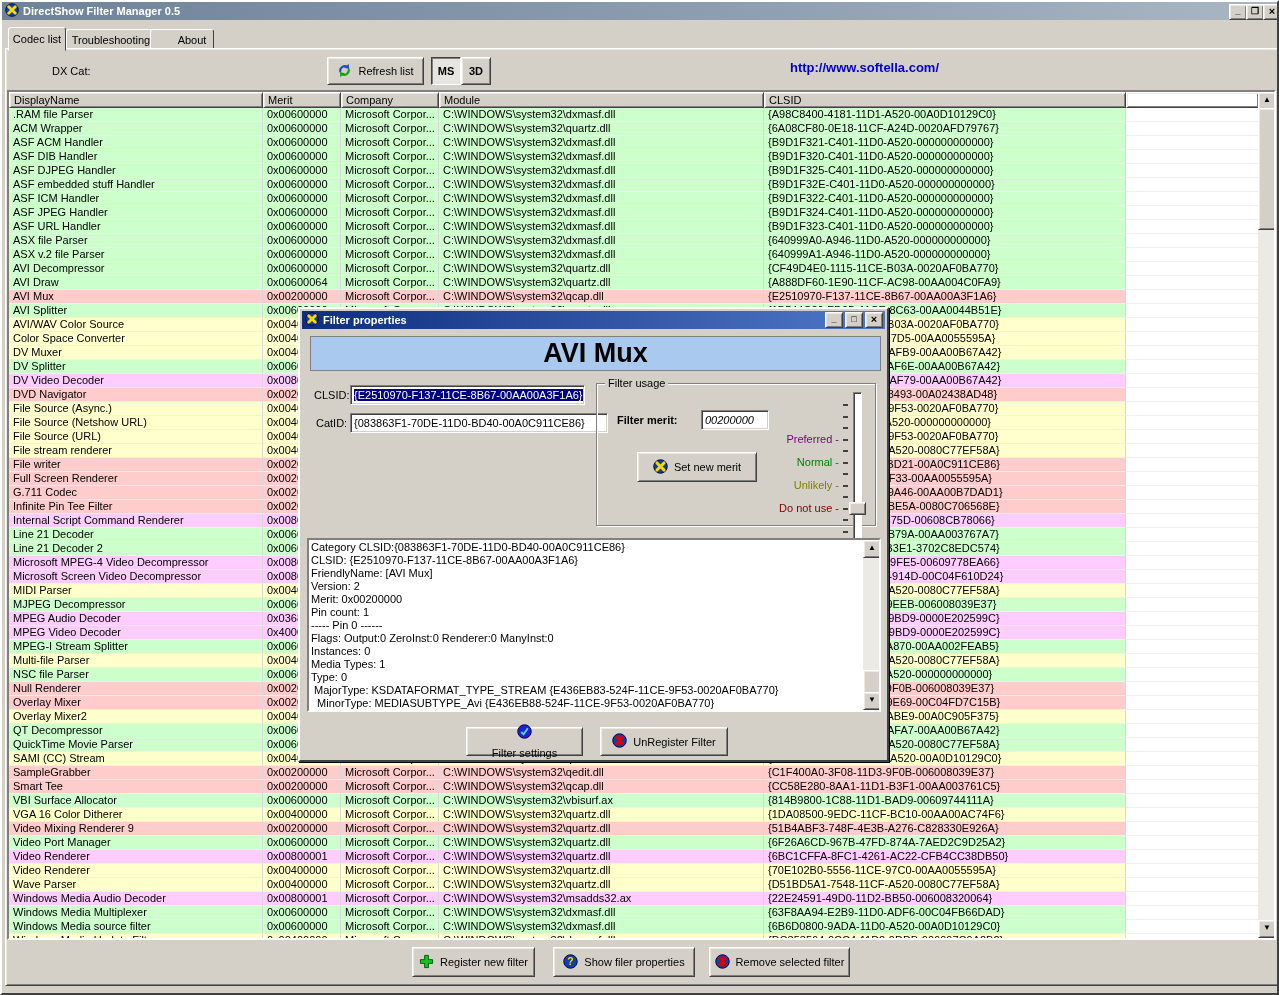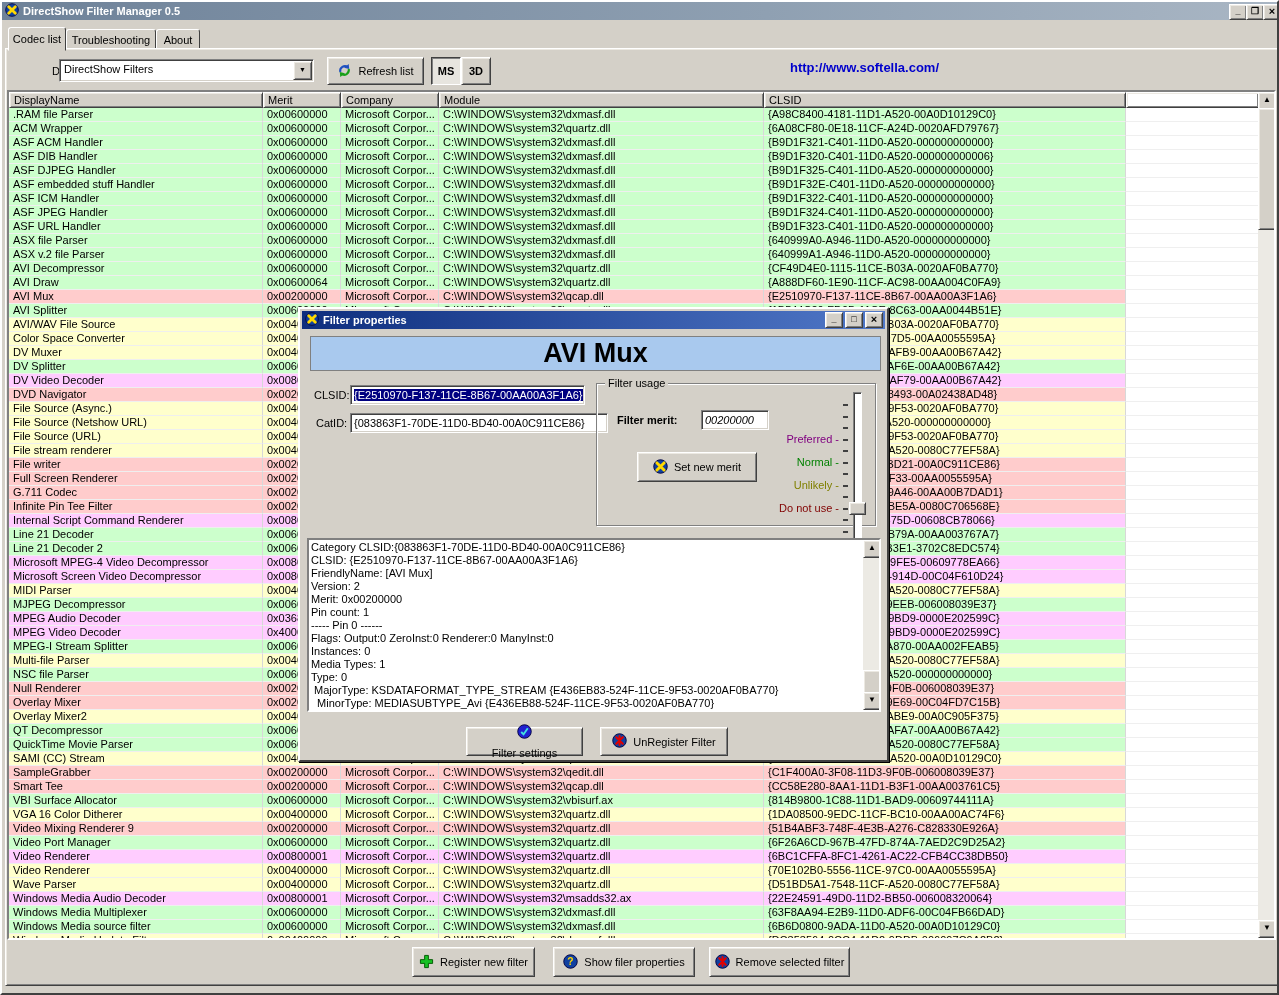--- a/index.html
+++ b/index.html
@@ -72,29 +72,25 @@
         </svg>
     </span>
     <span class="t">DirectShow Filter Manager 0.5</span>
     <div class="abs winbtn raised" style="left:1227px;top:2px;">_</div>
     <div class="abs winbtn raised" style="left:1244px;top:2px;">❐</div>
     <div class="abs winbtn raised" style="left:1261px;top:2px;font-size:11px;">×</div>
   </div>
 
   <div class="tab" style="left:6px;top:25px;width:56px;height:22px;z-index:3;">Codec list</div>
   <div class="tab" style="left:64px;top:27px;width:88px;height:19px;">Troubleshooting</div>
-  <div class="tab" style="left:154px;top:27px;width:42px;height:19px;">About</div>
+  <div class="tab" style="left:148px;top:27px;width:42px;height:19px;padding-left:20px;">About</div>
 
   <div class="abs raised" style="left:3px;top:46px;width:1272px;height:936px;z-index:1;"></div>
 
   <div class="abs" style="left:14px;top:63px;z-index:2;margin-left:36px;">DX Cat:</div>
-  <div class="abs sunken" style="left:57px;top:57px;width:253px;height:21px;z-index:2;">
-    <span class="abs" style="left:4px;top:3px;">DirectShow Filters</span>
-    <div class="abs raised" style="right:1px;top:1px;width:17px;height:17px;text-align:center;font-size:7px;line-height:16px;">▼</div>
-  </div>
   <div class="abs raised btn" style="left:325px;top:55px;width:95px;height:26px;z-index:2;">
     <span class="icon">
       <svg width="15" height="15" viewBox="0 0 16 16">
           <path d="M3.5 9.5a5 5 0 0 1 8-5" stroke="#2050C0" stroke-width="2.2" fill="none"></path>
           <polygon points="12.5,1 13,6.5 7.5,5" fill="#2050C0"></polygon>
           <path d="M12.5 6.5a5 5 0 0 1-8 5" stroke="#18A018" stroke-width="2.2" fill="none"></path>
           <polygon points="3.5,15 3,9.5 8.5,11" fill="#18A018"></polygon>
         </svg>
     </span>
     <span>Refresh list</span>
@@ -135,21 +131,21 @@
           <div class="cell c2">Microsoft Corpor...</div>
           <div class="cell c3">C:\WINDOWS\system32\dxmasf.dll</div>
           <div class="cell c4">{B9D1F321-C401-11D0-A520-000000000000}</div>
           <div class="cell c5"></div>
         </div>
         <div class="lv-row rowgreen">
           <div class="cell c0">ASF DIB Handler</div>
           <div class="cell c1">0x00600000</div>
           <div class="cell c2">Microsoft Corpor...</div>
           <div class="cell c3">C:\WINDOWS\system32\dxmasf.dll</div>
-          <div class="cell c4">{B9D1F320-C401-11D0-A520-000000000006}</div>
+          <div class="cell c4">{B9D1F320-C401-11D0-A520-000000000000}</div>
           <div class="cell c5"></div>
         </div>
         <div class="lv-row rowgreen">
           <div class="cell c0">ASF DJPEG Handler</div>
           <div class="cell c1">0x00600000</div>
           <div class="cell c2">Microsoft Corpor...</div>
           <div class="cell c3">C:\WINDOWS\system32\dxmasf.dll</div>
           <div class="cell c4">{B9D1F325-C401-11D0-A520-000000000000}</div>
           <div class="cell c5"></div>
         </div>
@@ -227,21 +223,21 @@
         </div>
         <div class="lv-row rowgreen">
           <div class="cell c0">AVI Splitter</div>
           <div class="cell c1">0x00600000</div>
           <div class="cell c2">Microsoft Corpor...</div>
           <div class="cell c3">C:\WINDOWS\system32\quartz.dll</div>
           <div class="cell c4">{1B544C20-FD0B-11CE-8C63-00AA0044B51E}</div>
           <div class="cell c5"></div>
         </div>
         <div class="lv-row rowyellow">
-          <div class="cell c0">AVI/WAV File Source</div>
+          <div class="cell c0">AVI/WAV Color Source</div>
           <div class="cell c1">0x00400000</div>
           <div class="cell c2">Microsoft Corpor...</div>
           <div class="cell c3">C:\WINDOWS\system32\quartz.dll</div>
           <div class="cell c4">{D3588AB0-0781-11CE-B03A-0020AF0BA770}</div>
           <div class="cell c5"></div>
         </div>
         <div class="lv-row rowyellow">
           <div class="cell c0">Color Space Converter</div>
           <div class="cell c1">0x00400000</div>
           <div class="cell c2">Microsoft Corpor...</div>

